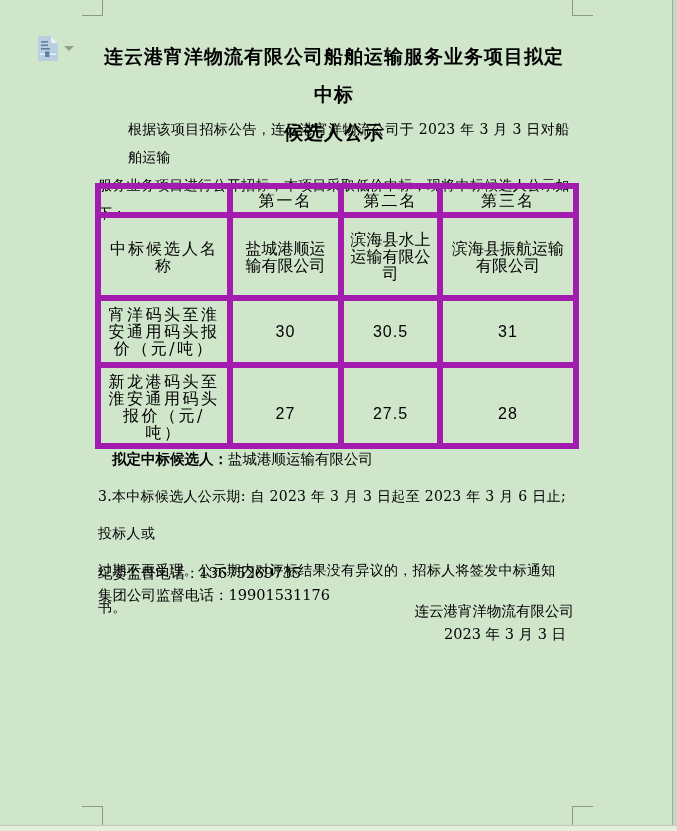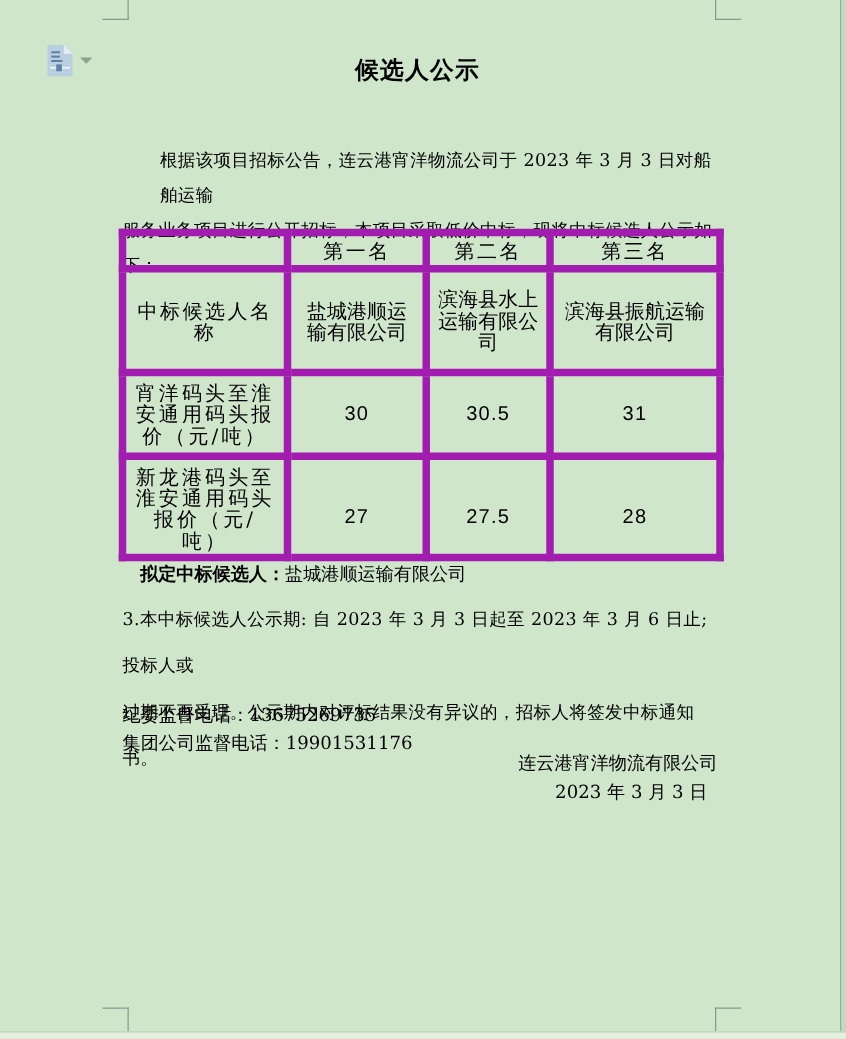--- a/index.html
+++ b/index.html
@@ -90,20 +90,21 @@
       <rect x="5" y="9.5" width="7" height="1.6" fill="#5e82a4"></rect>
       <rect x="5" y="13" width="9" height="1.6" fill="#5e82a4"></rect>
       <rect x="4" y="18.5" width="16" height="1.4" fill="#eef3f8"></rect>
       <rect x="9" y="16.5" width="4.5" height="5.5" fill="#5e82a4"></rect>
     </svg>
   </span>
   <span class="arrow"></span>
 </div>
 
 <div class="abs title">
+  <div>连云港宵洋物流有限公司船舶运输服务业务项目拟定中标</div>
   <div>候选人公示</div>
 </div>
 
 <div class="abs intro">
   <div class="indent-2">根据该项目招标公告，连云港宵洋物流公司于 2023 年 3 月 3 日对船舶运输</div>
   <div>服务业务项目进行公开招标，本项目采取低价中标，现将中标候选人公示如下：</div>
 </div>
 
 <table class="cand">
   <colgroup>

